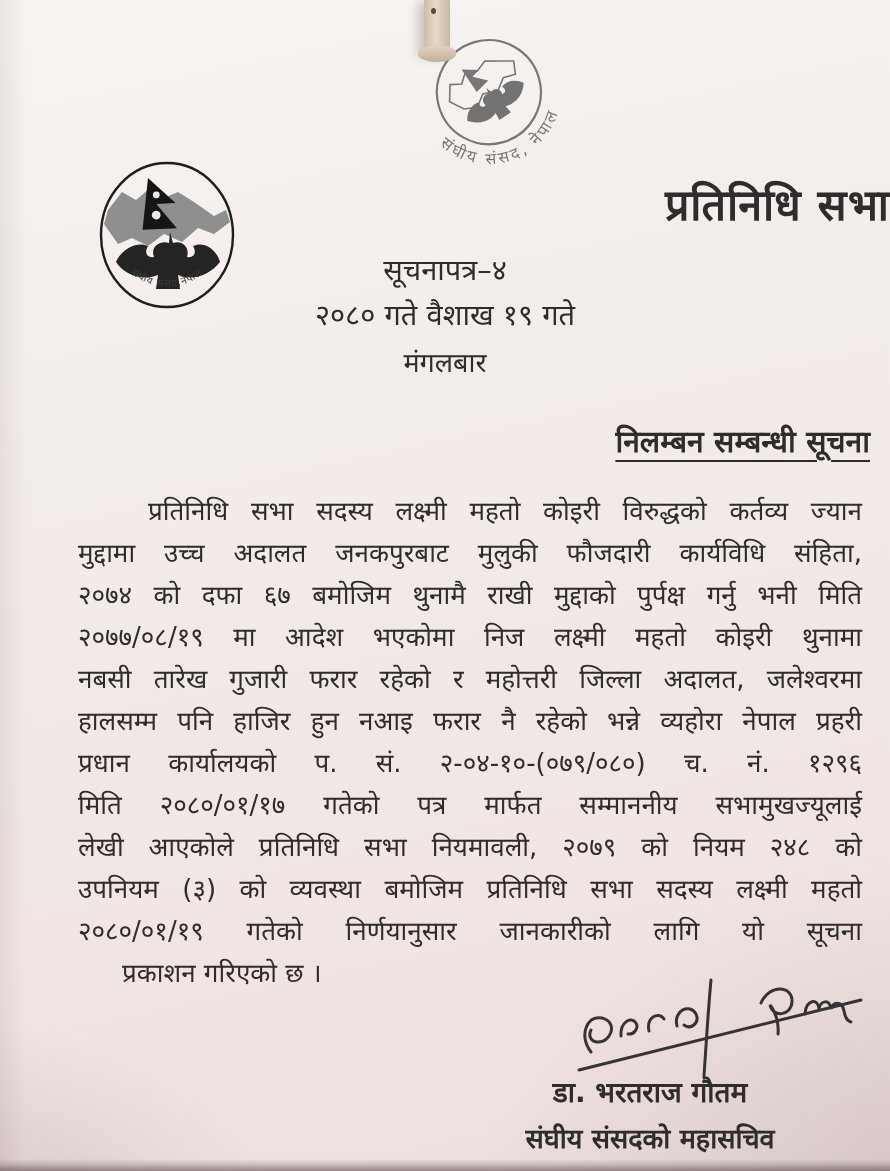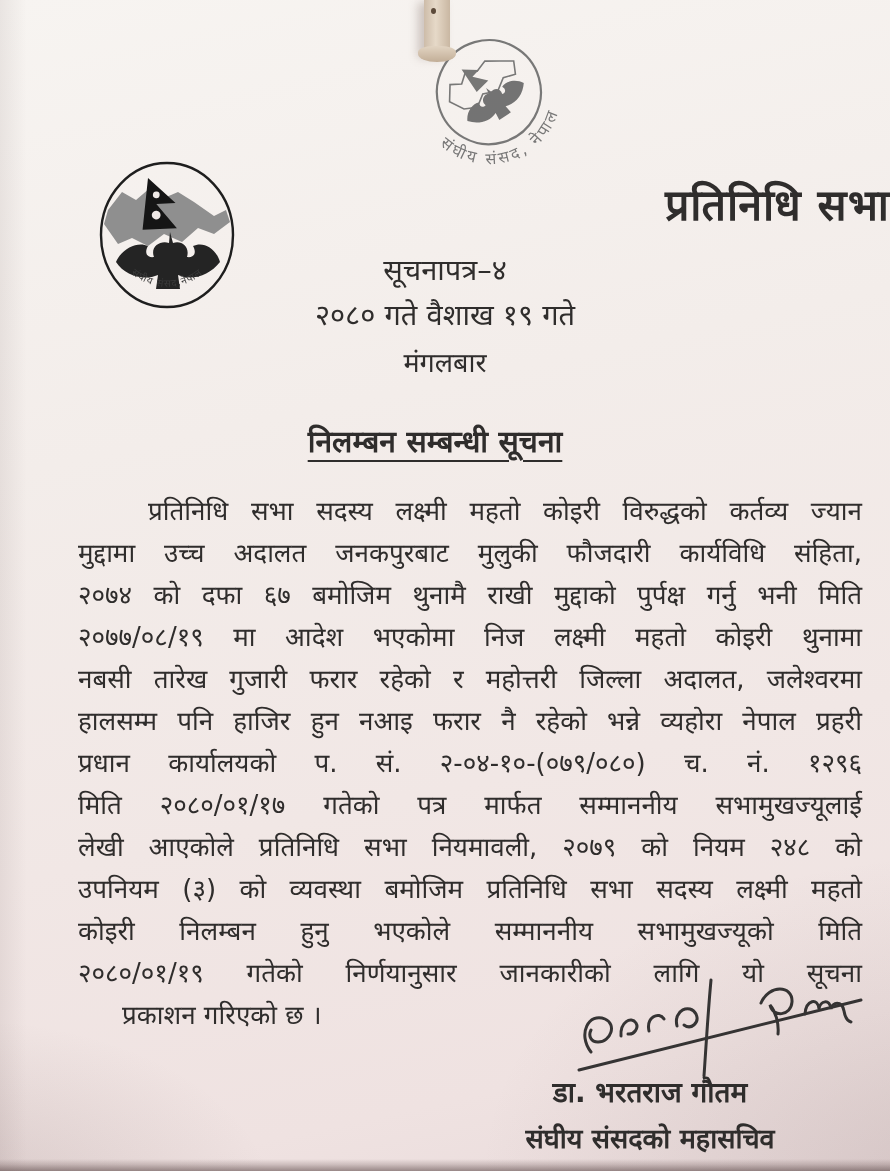--- a/index.html
+++ b/index.html
@@ -27,21 +27,21 @@
   
   .stamp{position:absolute;left:392px;top:0px;z-index:3;opacity:.9;}
   .emblem{position:absolute;left:92px;top:158px;z-index:3;}
   
   .header-block{position:absolute;left:0;right:0;top:166px;text-align:center;z-index:4;}
   .h-org{font-size:33px;letter-spacing:1px;}
   .h-house{font-size:43px;font-weight:700;margin-top:8px;letter-spacing:1px;text-align:right;}
   .h-notice{font-size:29px;margin-top:16px;}
   .h-date{font-size:29px;margin-top:6px;text-align:center;}
   .h-weekday{font-size:27px;margin-top:10px;}
-  .doc-title{position:absolute;left:0;right:20px;top:420px;text-align:center;z-index:4;
+  .doc-title{position:absolute;left:0;right:20px;top:420px;text-align:right;z-index:4;
     font-size:30px;font-weight:700;}
   .doc-title span{text-decoration:underline;text-underline-offset:8px;text-decoration-thickness:2px;}
   
   .body-text{position:absolute;left:78px;width:784px;top:490px;z-index:4;font-size:26px;}
   .line{line-height:42px;text-align:justify;text-align-last:justify;}
   .line.first{padding-left:70px;}
   .line.last{text-align-last:left;margin-left:44px;}
   
   .signature{position:absolute;left:565px;top:972px;z-index:4;}
   .sig-block{position:absolute;left:470px;width:360px;top:1072px;text-align:center;z-index:4;}
@@ -110,21 +110,20 @@
     <div class="line first">प्रतिनिधि सभा सदस्य लक्ष्मी महतो कोइरी विरुद्धको कर्तव्य ज्यान</div>
     <div class="line">मुद्दामा उच्च अदालत जनकपुरबाट मुलुकी फौजदारी कार्यविधि संहिता,</div>
     <div class="line">२०७४ को दफा ६७ बमोजिम थुनामै राखी मुद्दाको पुर्पक्ष गर्नु भनी मिति</div>
     <div class="line">२०७७/०८/१९ मा आदेश भएकोमा निज लक्ष्मी महतो कोइरी थुनामा</div>
     <div class="line">नबसी तारेख गुजारी फरार रहेको र महोत्तरी जिल्ला अदालत, जलेश्वरमा</div>
     <div class="line">हालसम्म पनि हाजिर हुन नआइ फरार नै रहेको भन्ने व्यहोरा नेपाल प्रहरी</div>
     <div class="line">प्रधान कार्यालयको प. सं. २-०४-१०-(०७९/०८०) च. नं. १२९६</div>
     <div class="line">मिति २०८०/०१/१७ गतेको पत्र मार्फत सम्माननीय सभामुखज्यूलाई</div>
     <div class="line">लेखी आएकोले प्रतिनिधि सभा नियमावली, २०७९ को नियम २४८ को</div>
     <div class="line">उपनियम (३) को व्यवस्था बमोजिम प्रतिनिधि सभा सदस्य लक्ष्मी महतो</div>
-    <div class="line">कोइरी निलम्बन हुनु भएकोले सम्माननीय सभामुखज्यूको मिति</div>
     <div class="line">२०८०/०१/१९ गतेको निर्णयानुसार जानकारीको लागि यो सूचना</div>
     <div class="line last">प्रकाशन गरिएको छ ।</div>
   </div>
 
   <svg class="signature" width="310" height="120" viewBox="0 0 310 120">
     <g stroke="#1d1d1d" stroke-width="3" fill="none" stroke-linecap="round" opacity="0.88">
       <path d="M26,80 C12,62 24,40 40,47 C52,52 46,70 33,70 C26,70 23,64 26,58"></path>
       <path d="M56,64 C55,50 66,44 71,51 C74,56 69,63 63,62"></path>
       <path d="M84,59 C81,45 94,39 99,47"></path>
       <path d="M112,54 C108,38 125,31 131,42 C135,51 126,58 119,53"></path>

